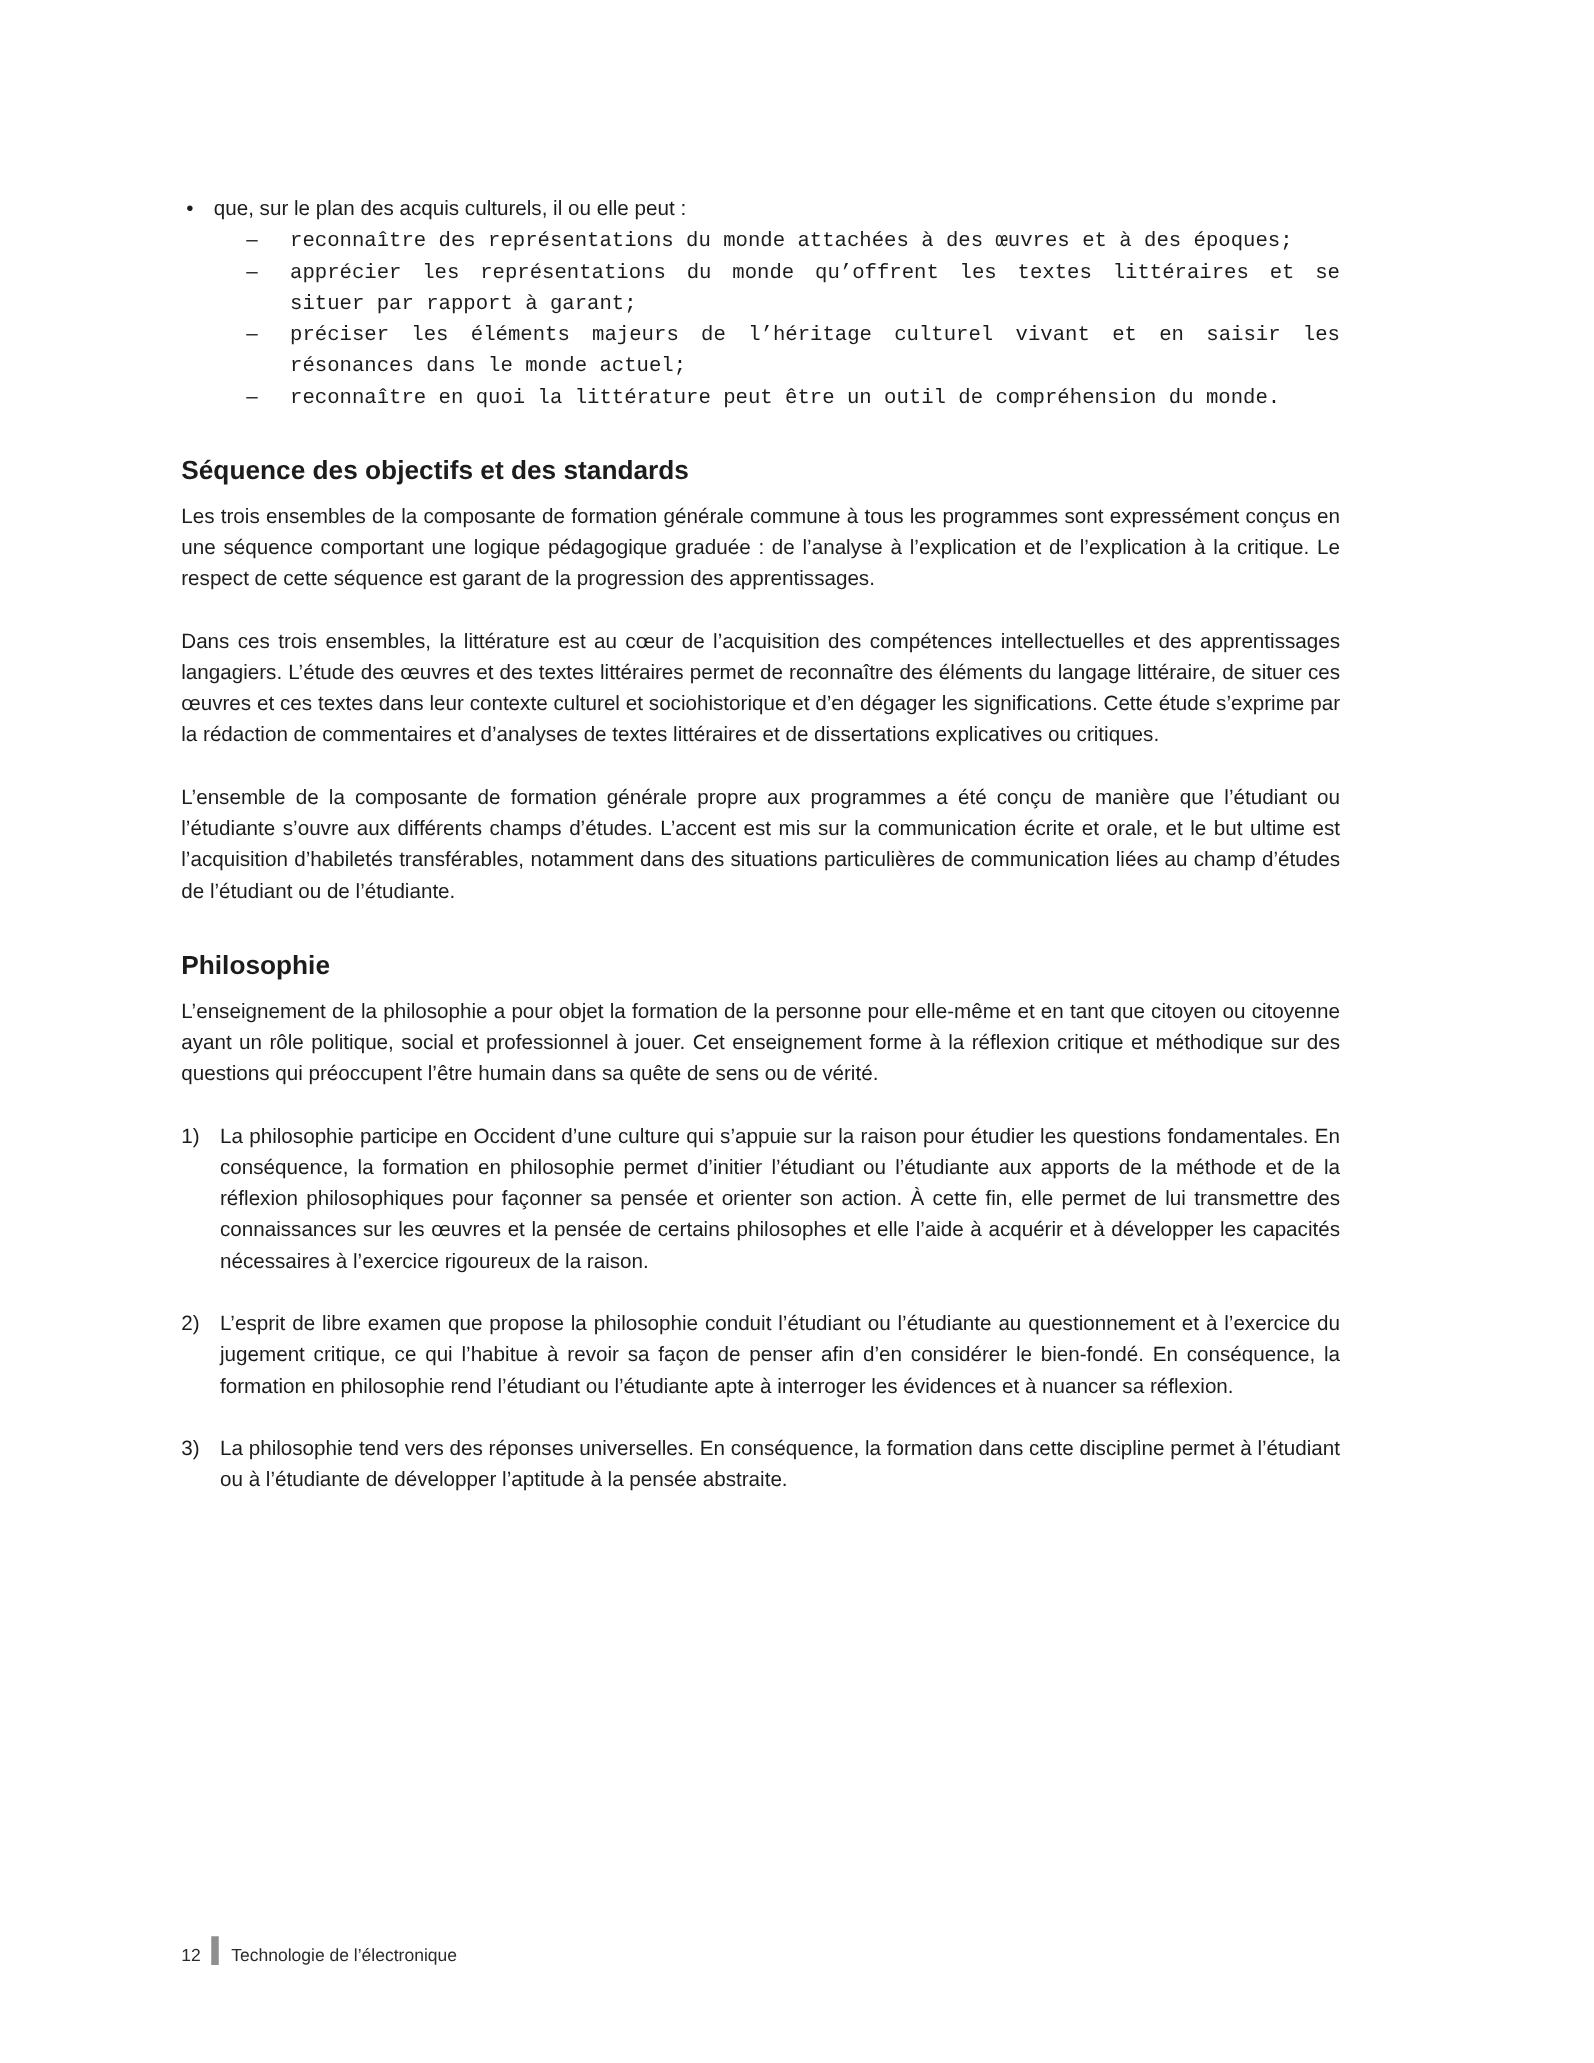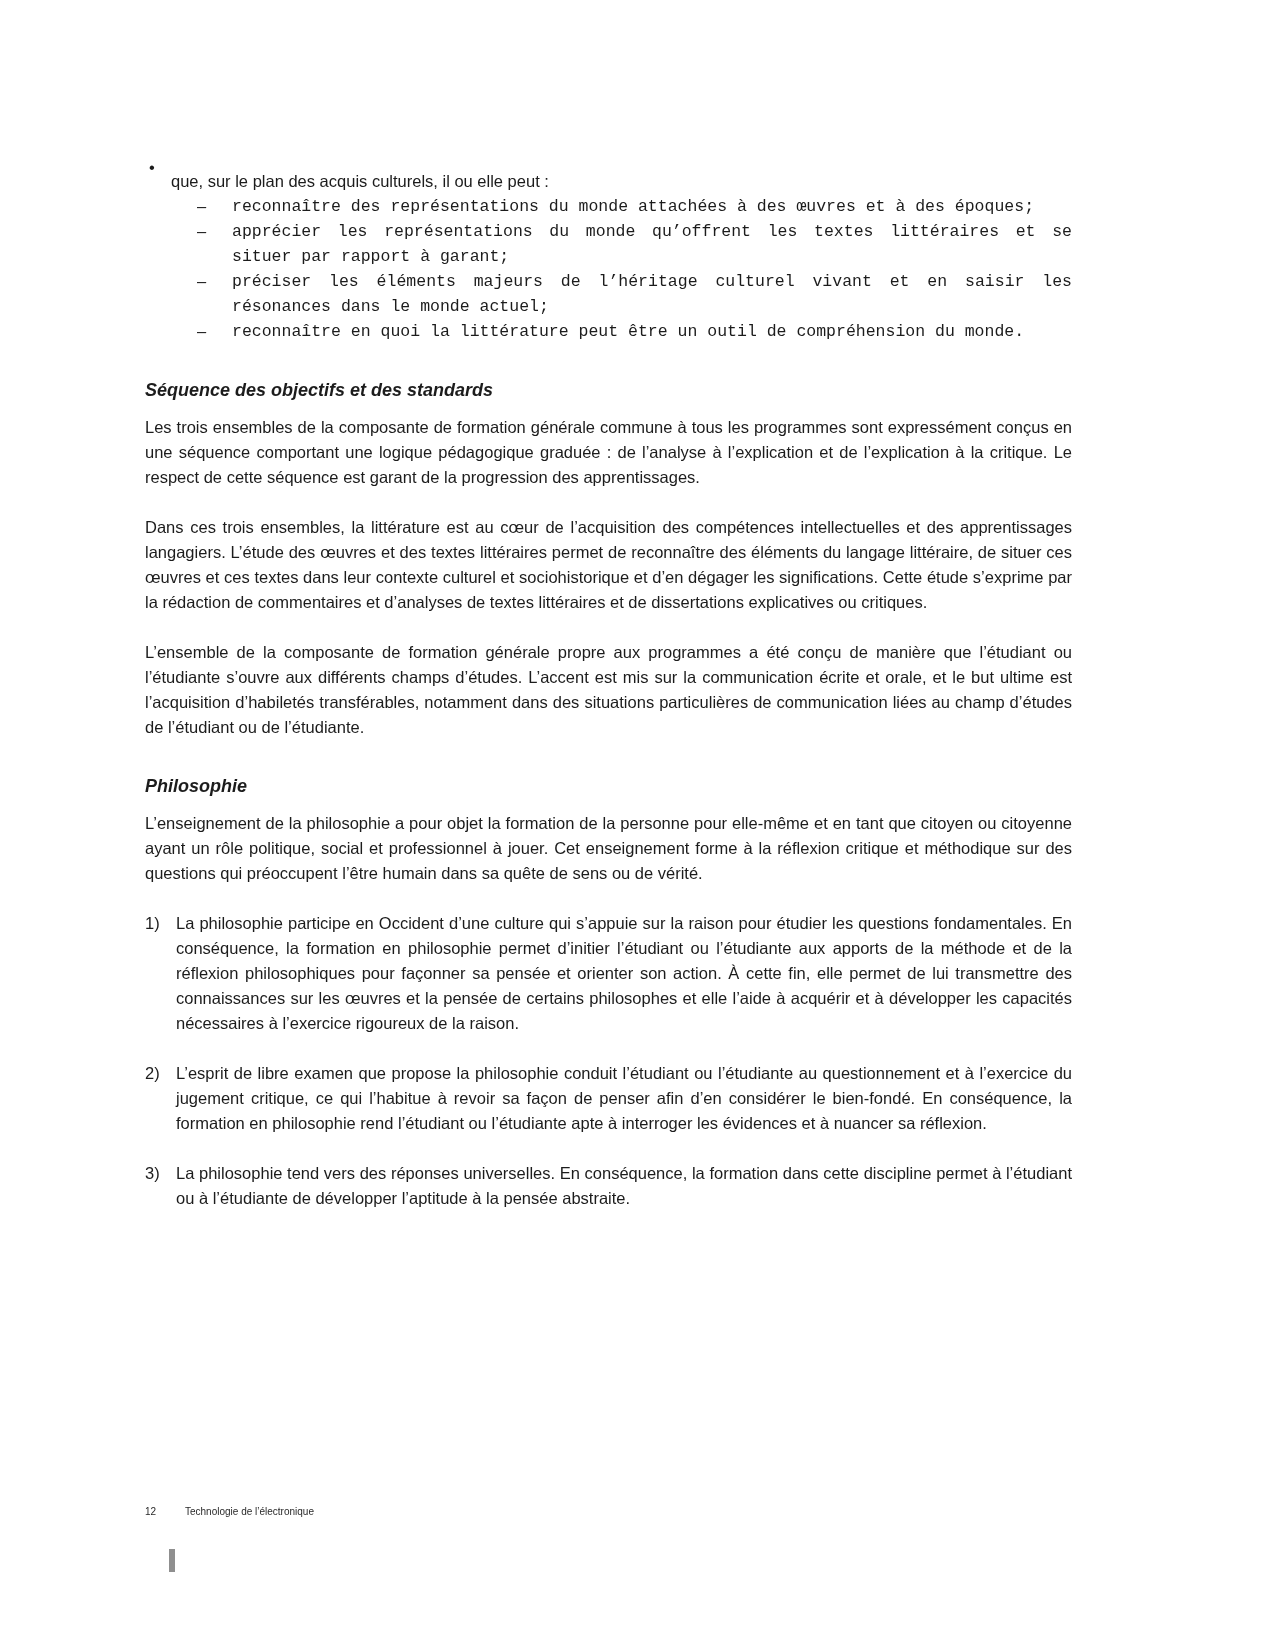--- a/index.html
+++ b/index.html
@@ -19,36 +19,35 @@
     top: 155px;
     width: 927px;
     font-size: 16.5px;
     line-height: 25px;
   }
   .para {
     text-align: justify;
     margin: 0 0 25px 0;
   }
   .heading {
-    font-size: 18px;
+    font-size: 21px;
     line-height: 25px;
     font-weight: bold;
     margin: 34px 0 12px 0;
-    font-style: italic;
   }
   .bullet-row {
     display: flex;
     margin: 0;
   }
   .bullet-marker {
     flex: none;
     width: 26px;
     padding-left: 4px;
   }
-  .bullet-text { flex: 1; margin-top: 14px; }
+  .bullet-text { flex: 1; }
   .dash-row {
     display: flex;
     margin-left: 52px;
   }
   .dash-marker {
     flex: none;
     width: 35px;
   }
   .dash-text {
     flex: 1;
@@ -64,22 +63,22 @@
     flex: none;
     width: 31px;
   }
   .num-text {
     flex: 1;
     text-align: justify;
   }
   .footer {
     position: absolute;
     left: 145px;
-    top: 1505px;
-    font-size: 10px;
+    top: 1557px;
+    font-size: 14px;
     line-height: 14px;
     color: #2a2a2a;
     display: flex;
   }
   .footer .pagenum { width: 40px; }
   .edge-mark {
     position: absolute;
     left: 169px;
     top: 1549px;
     width: 6px;

